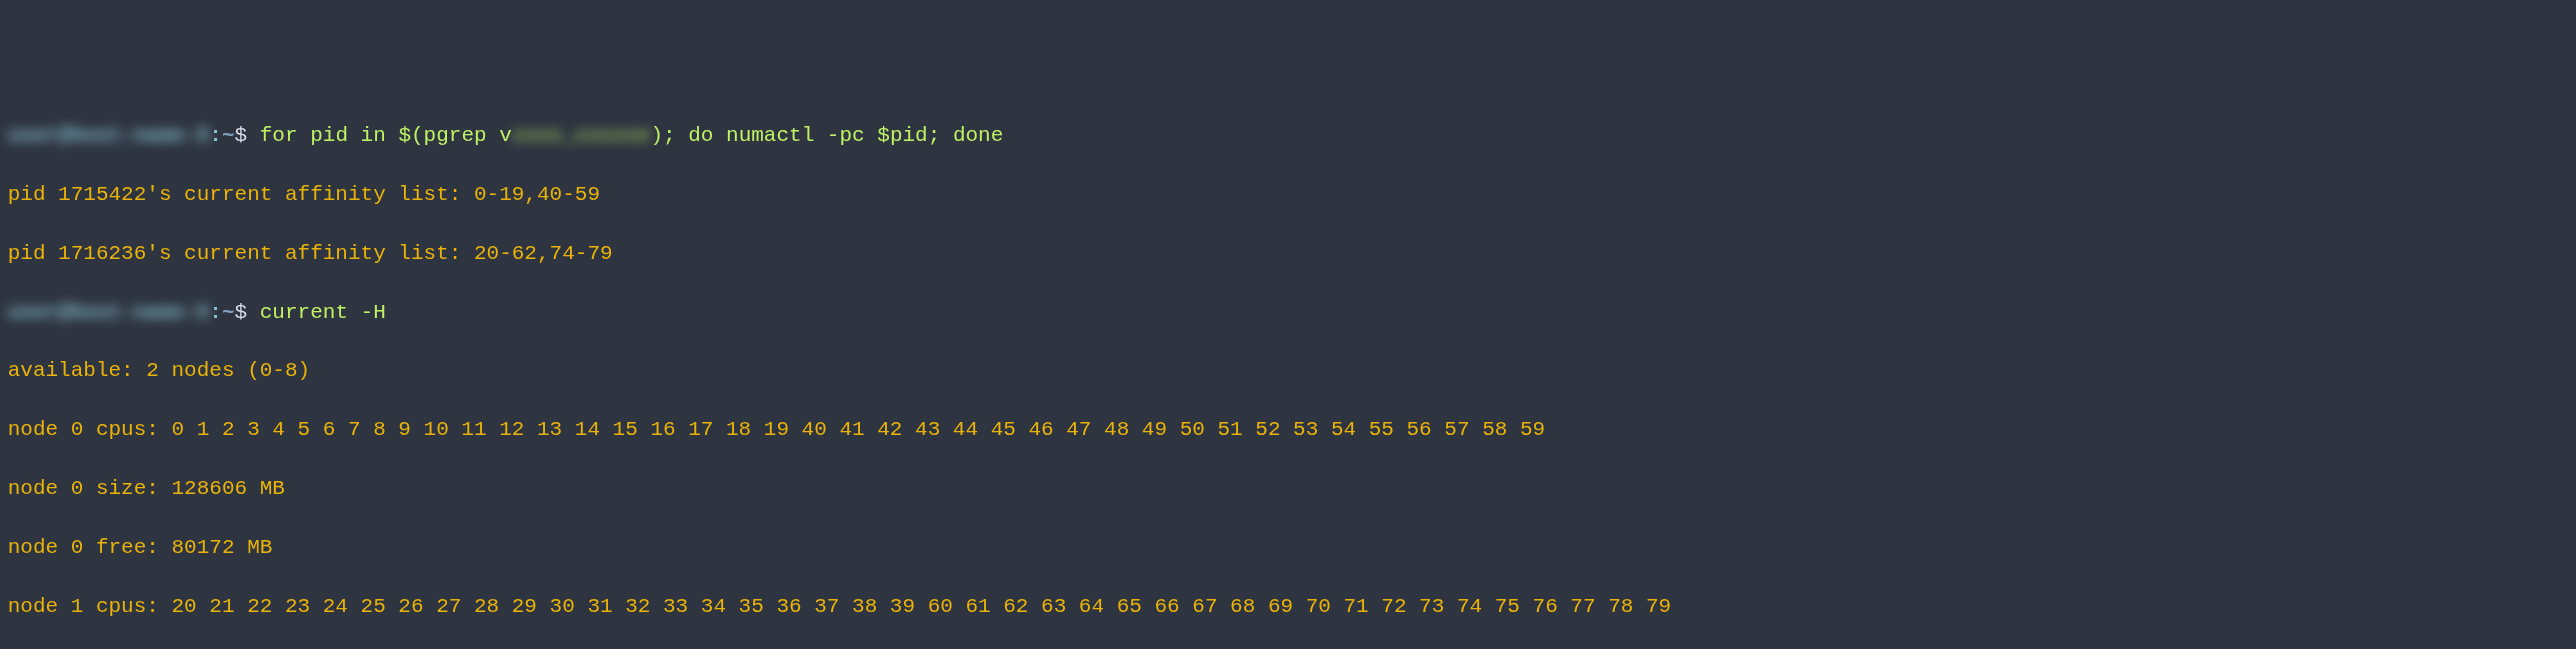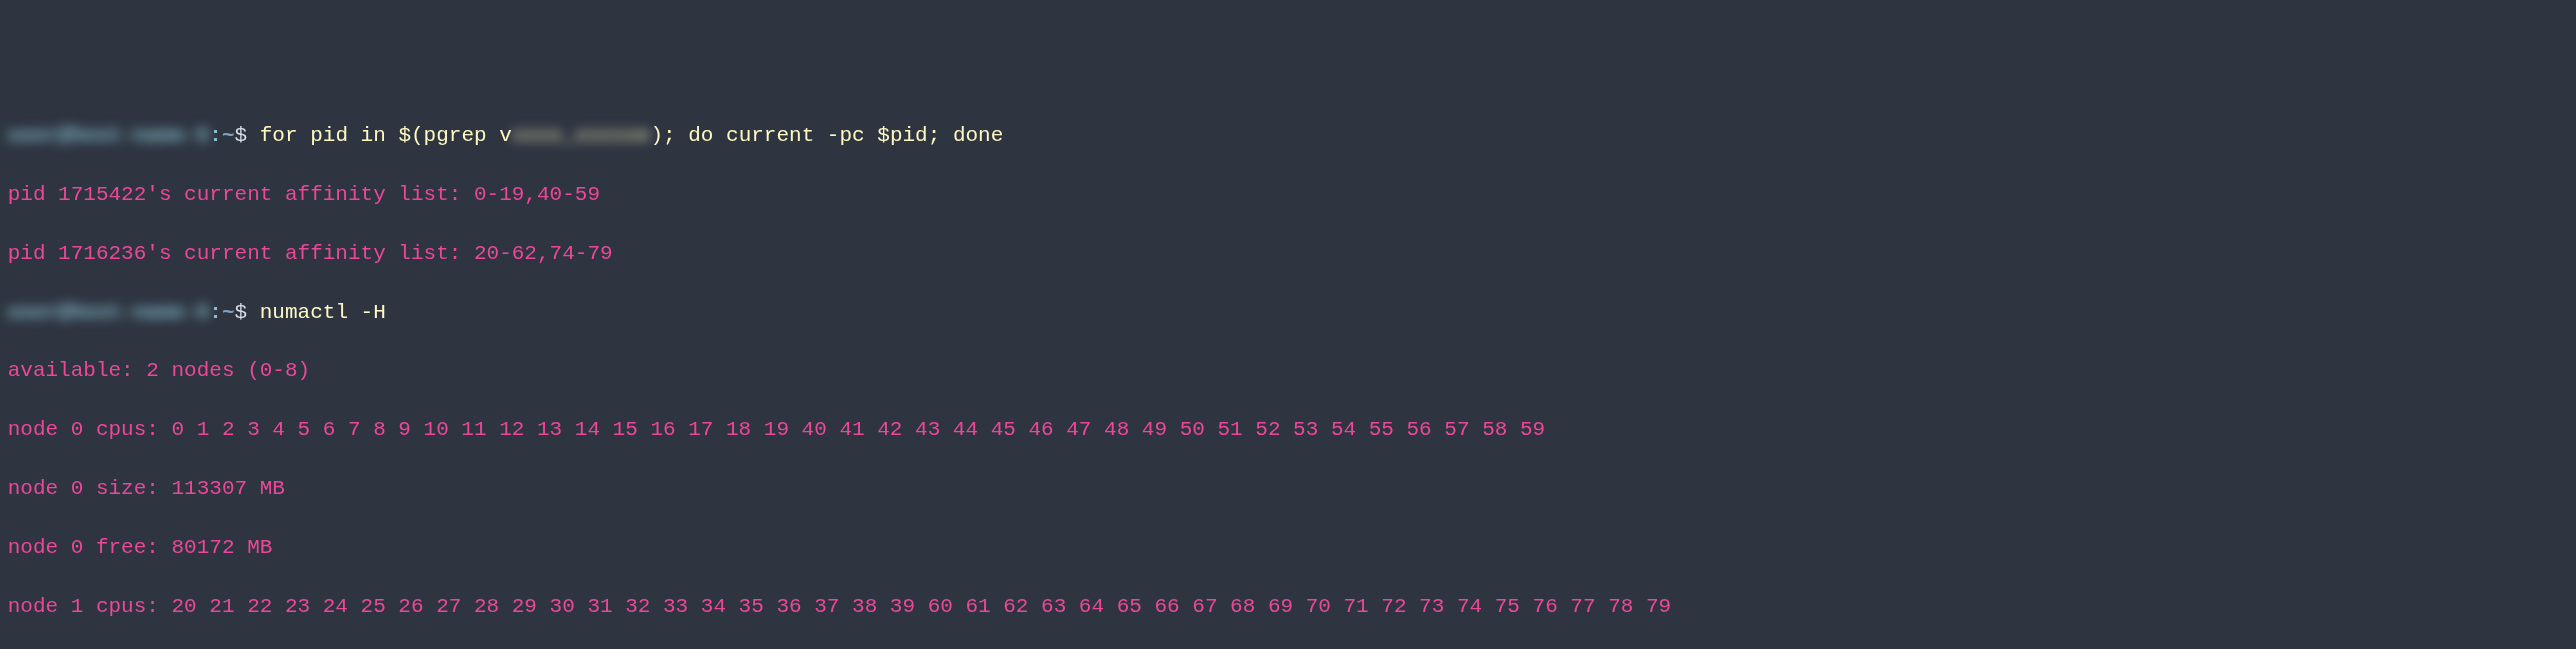--- a/index.html
+++ b/index.html
@@ -9,41 +9,41 @@
       font-family: 'Menlo', 'Monaco', 'Consolas', 'Courier New', monospace;
       font-size: 21px;
       line-height: 1.4;
       padding: 3.8px 7.7px;
       white-space: pre;
       overflow-x: auto;
     }
     .prompt-host { color: #88c0d0; font-weight: bold; }
     .prompt-path { color: #81a1c1; font-weight: bold; }
     .prompt-dollar { color: #d8dee9; }
-    .cmd { color: #fef9c3; }
-    .output { color: #ec4899; }
+    .cmd { color: #bef264; }
+    .output { color: #eab308; }
     .blur {
       filter: blur(5.7px);
       -webkit-filter: blur(5.7px);
       user-select: none;
     }
     .line { display: block; }
   </style>
 </head>
 <body>
 
 
 
-<span class="line"><span class="prompt-host blur">user@host-name-5</span><span class="prompt-host">:</span><span class="prompt-path">~</span><span class="prompt-dollar">$ </span><span class="cmd">for pid in $(pgrep v</span><span class="cmd blur">xxxx_xxxxxe</span><span class="cmd">); do current -pc $pid; done</span></span>
+<span class="line"><span class="prompt-host blur">user@host-name-5</span><span class="prompt-host">:</span><span class="prompt-path">~</span><span class="prompt-dollar">$ </span><span class="cmd">for pid in $(pgrep v</span><span class="cmd blur">xxxx_xxxxxe</span><span class="cmd">); do numactl -pc $pid; done</span></span>
 <span class="line output">pid 1715422's current affinity list: 0-19,40-59</span>
 <span class="line output">pid 1716236's current affinity list: 20-62,74-79</span>
-<span class="line"><span class="prompt-host blur">user@host-name-5</span><span class="prompt-host">:</span><span class="prompt-path">~</span><span class="prompt-dollar">$ </span><span class="cmd">numactl -H</span></span>
+<span class="line"><span class="prompt-host blur">user@host-name-5</span><span class="prompt-host">:</span><span class="prompt-path">~</span><span class="prompt-dollar">$ </span><span class="cmd">current -H</span></span>
 <span class="line output">available: 2 nodes (0-8)</span>
 <span class="line output">node 0 cpus: 0 1 2 3 4 5 6 7 8 9 10 11 12 13 14 15 16 17 18 19 40 41 42 43 44 45 46 47 48 49 50 51 52 53 54 55 56 57 58 59</span>
-<span class="line output">node 0 size: 113307 MB</span>
+<span class="line output">node 0 size: 128606 MB</span>
 <span class="line output">node 0 free: 80172 MB</span>
 <span class="line output">node 1 cpus: 20 21 22 23 24 25 26 27 28 29 30 31 32 33 34 35 36 37 38 39 60 61 62 63 64 65 66 67 68 69 70 71 72 73 74 75 76 77 78 79</span>
 
 
 
 
 
 
 
 

